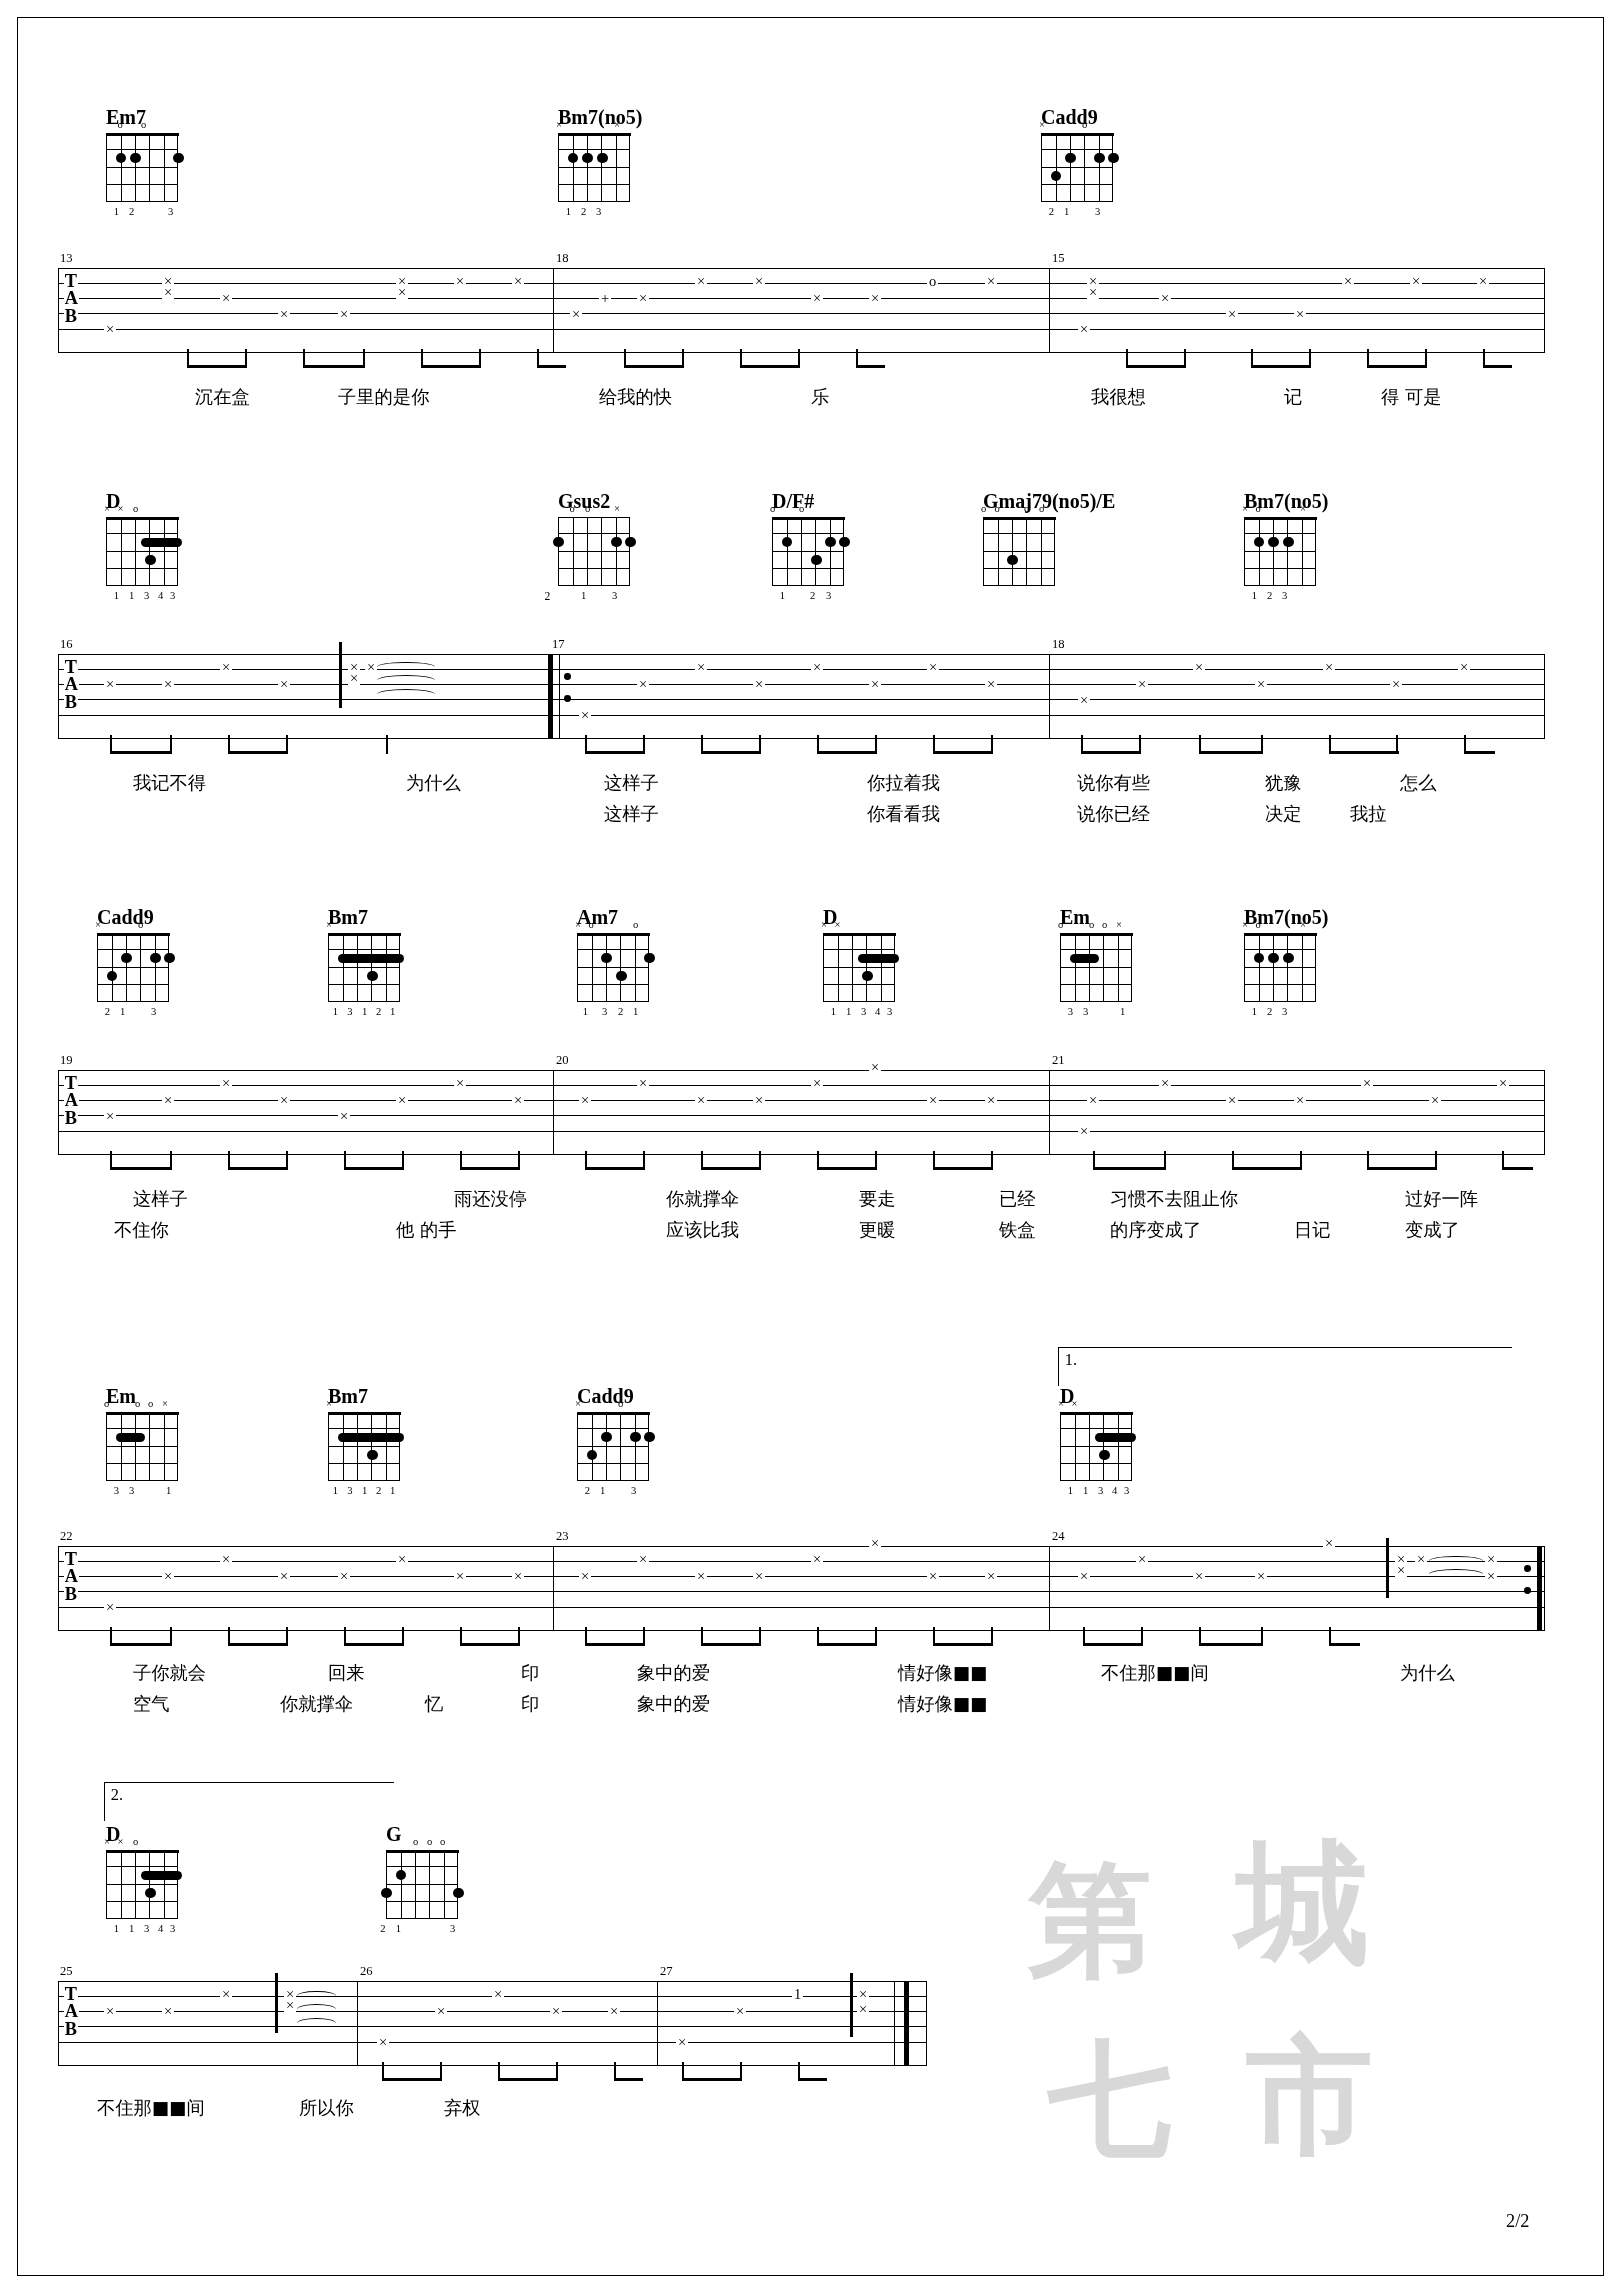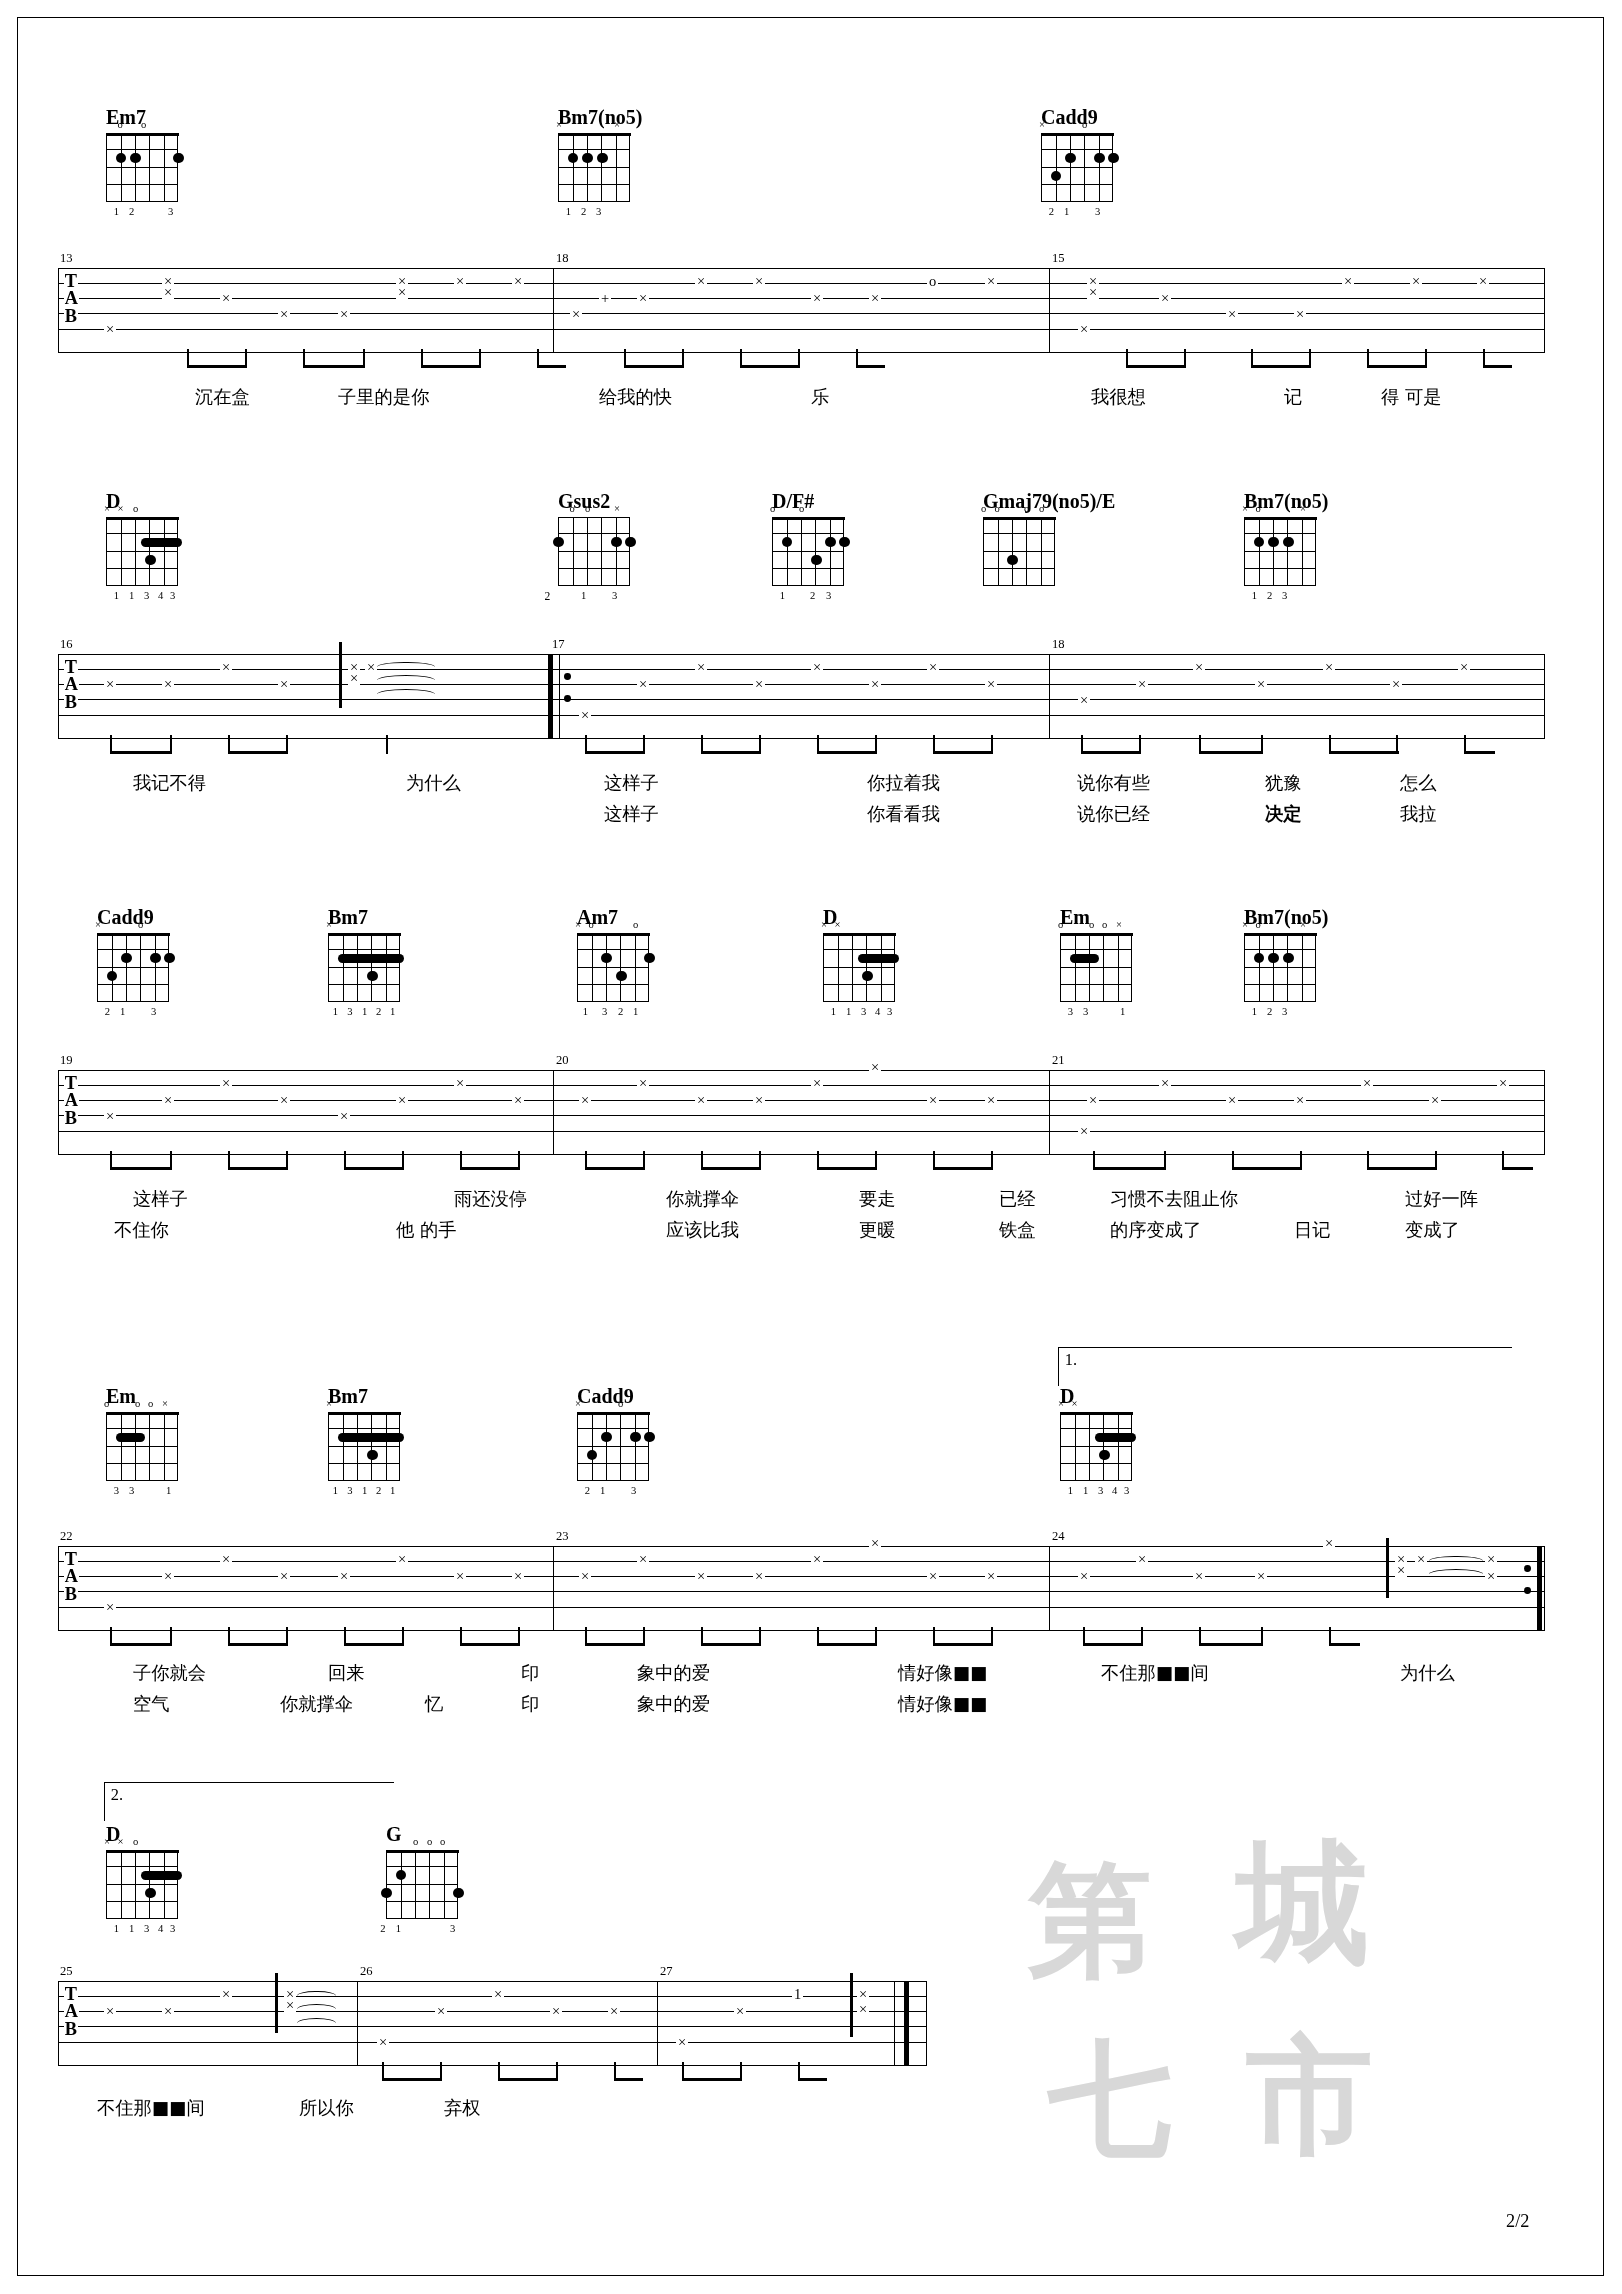--- a/index.html
+++ b/index.html
@@ -462,22 +462,22 @@
       <div class="lyr" style="left:546px;">这样子</div>
       <div class="lyr" style="left:809px;">你拉着我</div>
       <div class="lyr" style="left:1019px;">说你有些</div>
       <div class="lyr" style="left:1207px;">犹豫</div>
       <div class="lyr" style="left:1342px;">怎么</div>
     </div>
     <div class="lyrics" style="top:311px;">
       <div class="lyr" style="left:546px;">这样子</div>
       <div class="lyr" style="left:809px;">你看看我</div>
       <div class="lyr" style="left:1019px;">说你已经</div>
-      <div class="lyr" style="left:1207px;font-weight:bold;">决定</div>
-      <div class="lyr" style="left:1342px;">我拉</div>
+      <div class="lyr" style="left:1207px;">决定</div>
+      <div class="lyr" style="left:1292px;">我拉</div>
     </div>
   </div>
 
   <div class="system" style="top:906px;width:1622px;height:367px;">
     <div class="chord" style="left:97px;">
       <div class="cname">Cadd9</div>
       <div class="grid">
         <div class="omark" style="left:-1.9px;top:-12.6px;">×</div>
           <div class="omark" style="left:41px;top:-12.6px;">o</div>
         <div class="gridbox">

